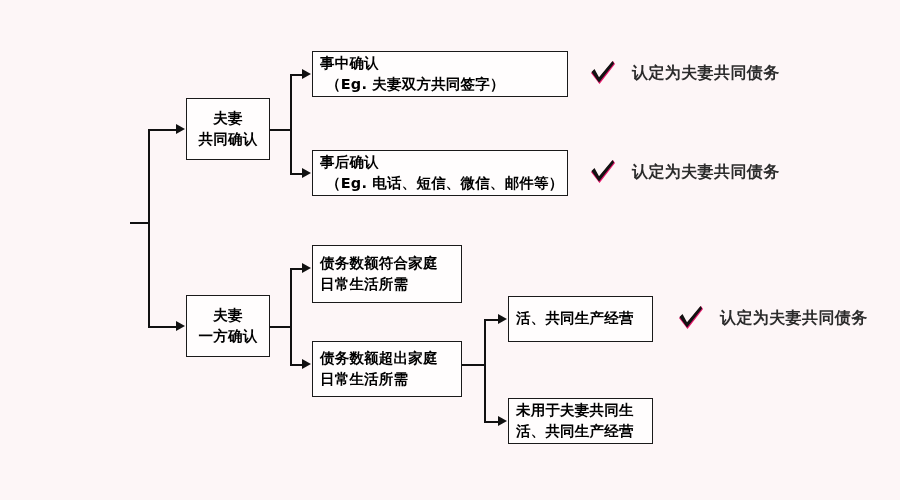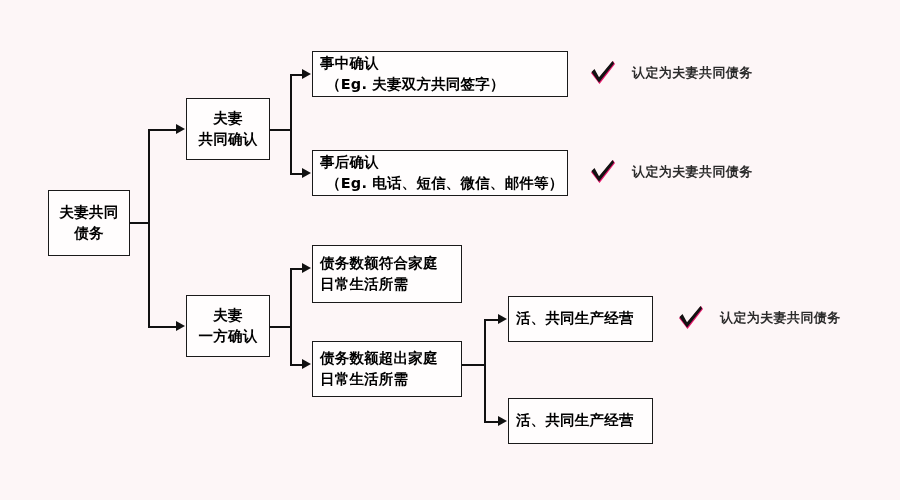--- a/index.html
+++ b/index.html
@@ -60,43 +60,39 @@
   }
 
   
   .verdict {
     position: absolute;
     display: flex;
     align-items: center;
     gap: 14px;
   }
   .verdict-label {
-    font-size: 13px;
+    font-size: 16px;
     font-weight: 700;
     color: #2b2b2b;
     white-space: nowrap;
     letter-spacing: 0.4px;
   }
   .mark {
     width: 30px;
     height: 30px;
     flex: 0 0 30px;
     position: relative;
   }
   .mark svg { display: block; width: 30px; height: 30px; }
 </style>
 </head>
 <body>
 
 <div id="canvas">
 
-  <div class="node center" style="left:48px; top:190px; width:82px; height:66px;">
-    <span class="line">夫妻共同</span>
-    <span class="line">债务</span>
-  </div>
 
   <div class="node center" style="left:186px; top:98px; width:84px; height:62px;">
     <span class="line">夫妻</span>
     <span class="line">共同确认</span>
   </div>
 
   <div class="node center" style="left:186px; top:295px; width:84px; height:62px;">
     <span class="line">夫妻</span>
     <span class="line">一方确认</span>
   </div>
@@ -119,20 +115,21 @@
   <div class="node left" style="left:312px; top:341px; width:150px; height:56px;">
     <span class="line">债务数额超出家庭</span>
     <span class="line">日常生活所需</span>
   </div>
 
   <div class="node left" style="left:508px; top:296px; width:145px; height:46px;">
     <span class="line">活、共同生产经营</span>
   </div>
 
   <div class="node left" style="left:508px; top:398px; width:145px; height:46px;">
+    <span class="line">未用于夫妻共同生</span>
     <span class="line">活、共同生产经营</span>
   </div>
 
   <div class="hline" style="left:130px; top:222px; width:20px;"></div>
   <div class="vline" style="left:148px; top:129px; height:197px;"></div>
   <div class="hline" style="left:148px; top:129px; width:28px;"></div>
   <div class="arrow" style="left:176px; top:124px;"></div>
   <div class="hline" style="left:148px; top:326px; width:28px;"></div>
   <div class="arrow" style="left:176px; top:321px;"></div>
 

